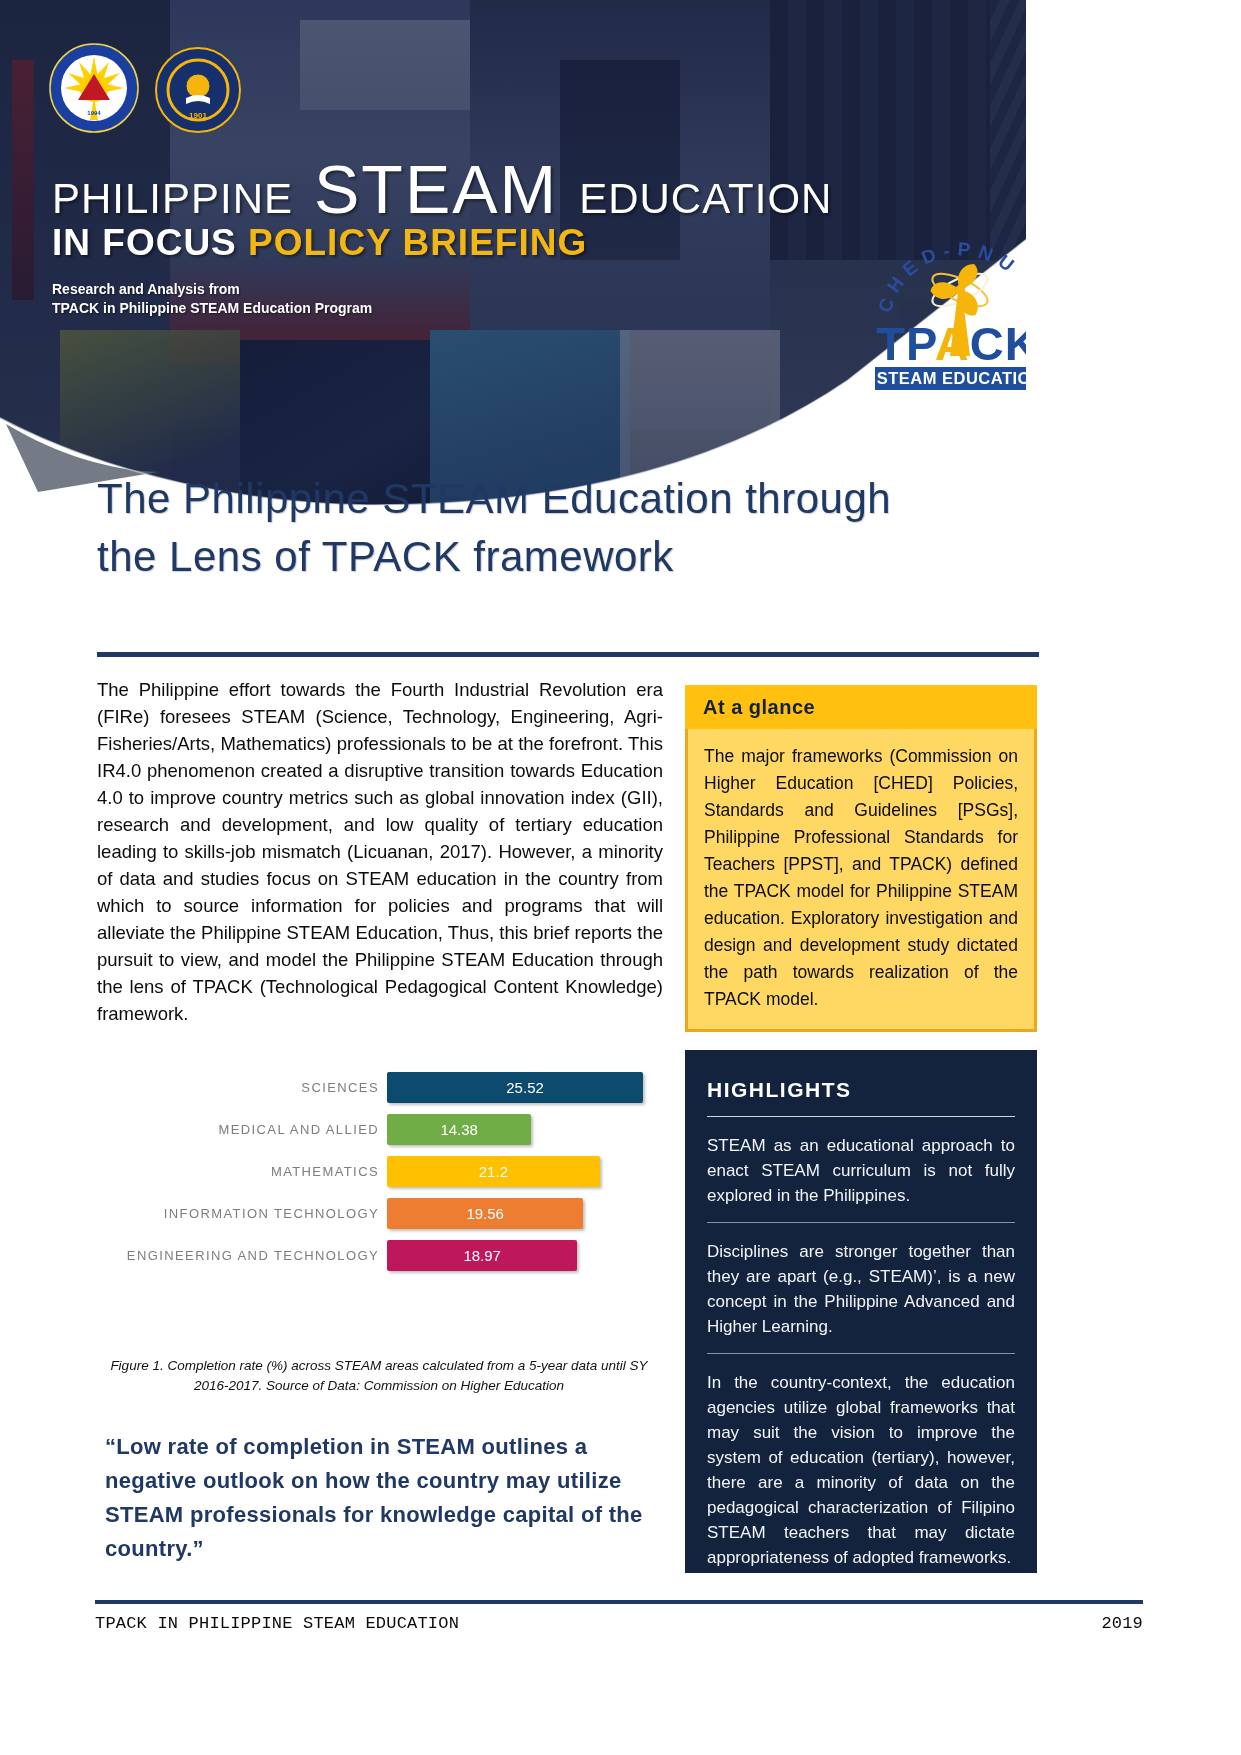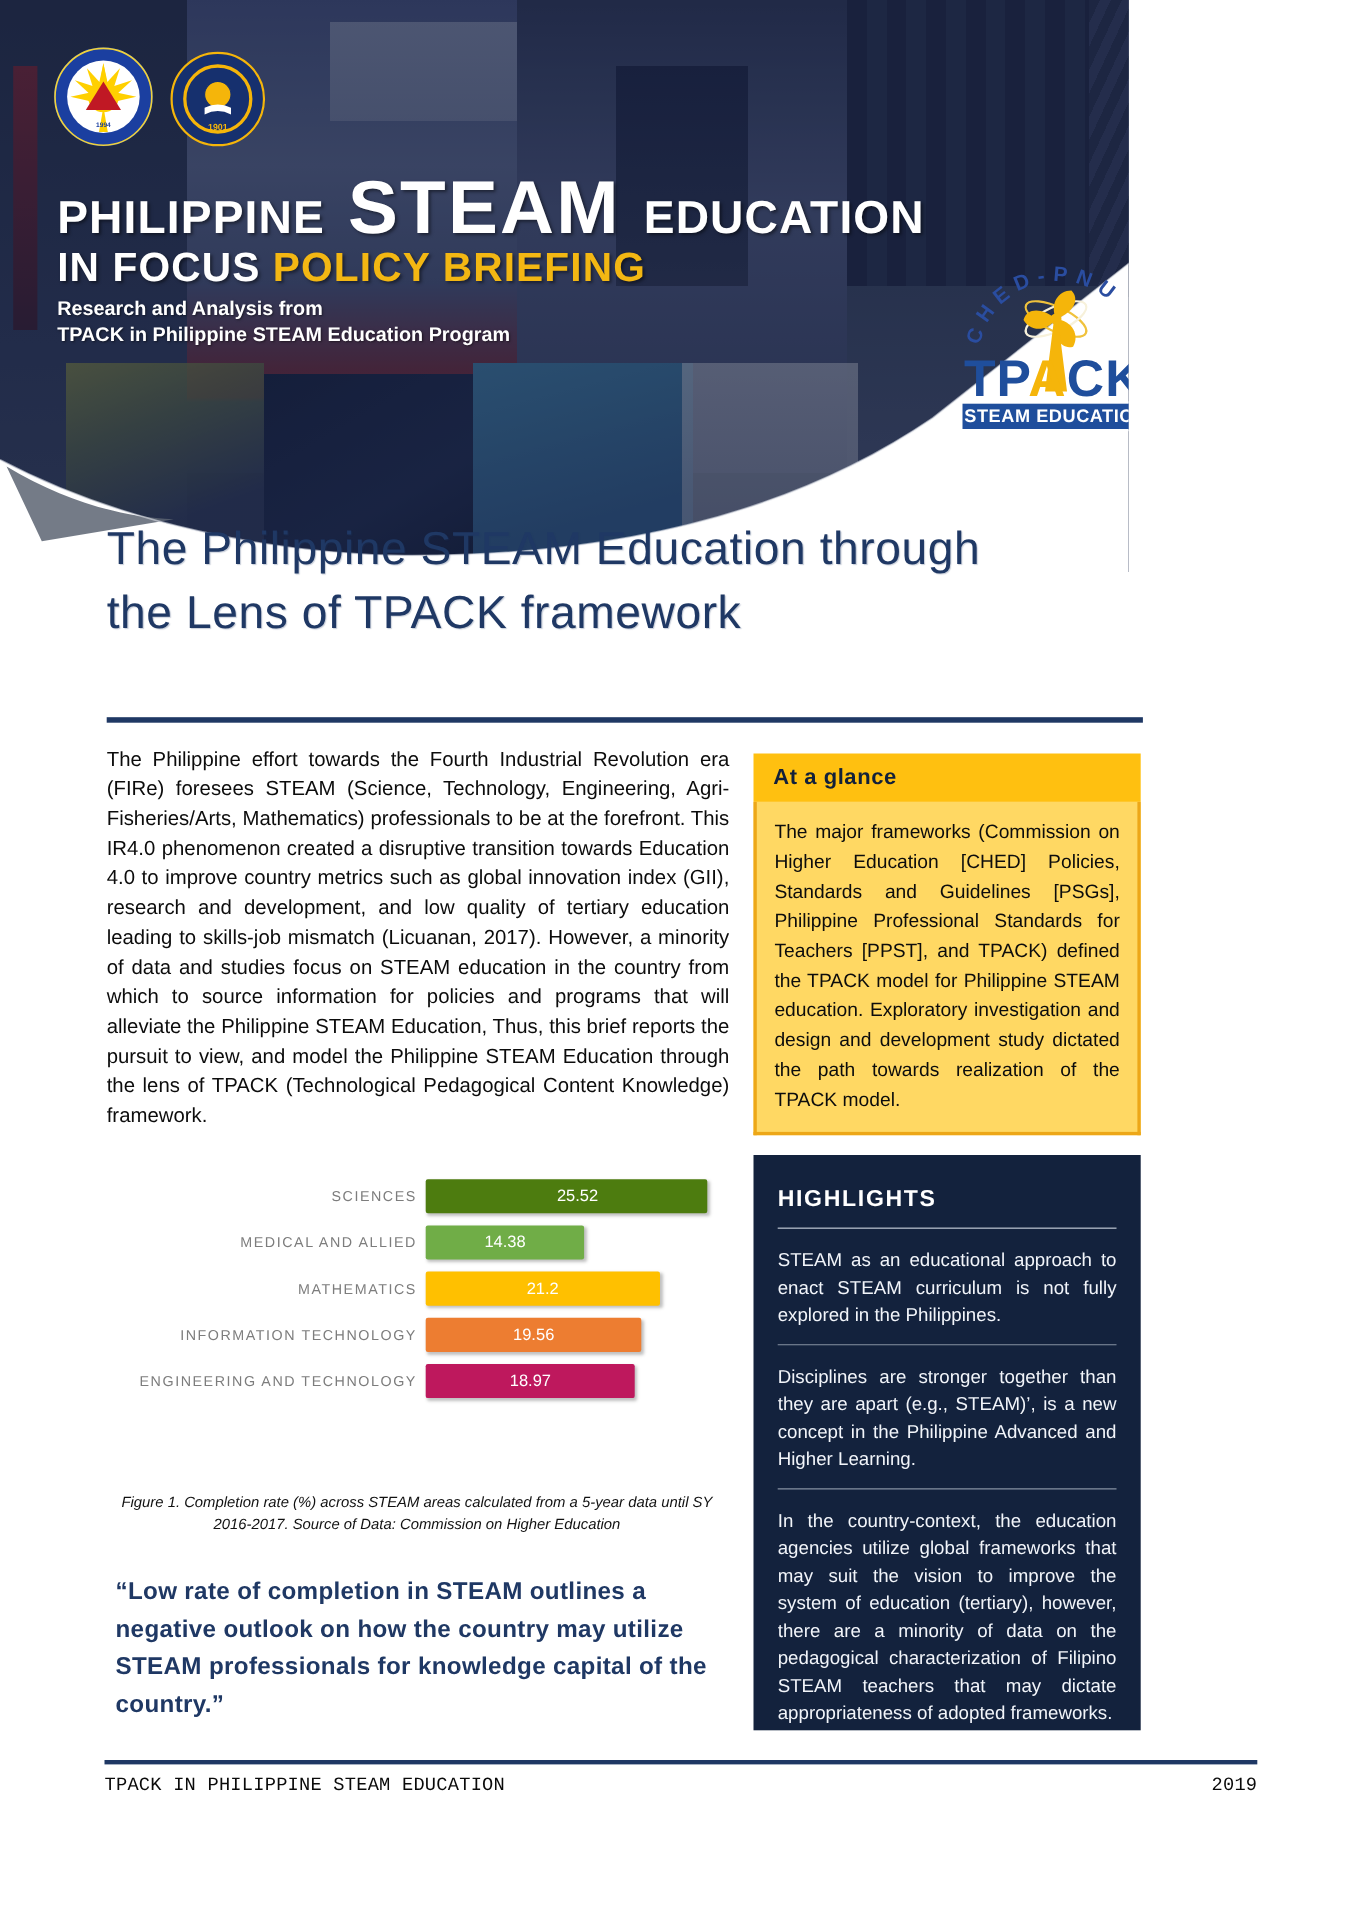--- a/index.html
+++ b/index.html
@@ -12,28 +12,28 @@
   
   .header { position:absolute; left:0; top:0; width:1026px; height:520px; overflow:hidden; background:#2a3550; }
   .collage { position:absolute; inset:0; }
   .ph { position:absolute; }
   .tint { position:absolute; inset:0; background:rgba(20,30,58,0.48); }
   .swoosh { position:absolute; inset:0; pointer-events:none; }
 
   .logos { position:absolute; left:48px; top:42px; display:flex; gap:14px; z-index:5; }
 
   .header-titles { position:absolute; left:52px; top:150px; z-index:5; color:#ffffff; }
-  .ht-line1 { white-space:nowrap; font-weight:700; letter-spacing:1px;
+  .ht-line1 { white-space:nowrap; font-weight:400; letter-spacing:1px;
               text-shadow:2px 2px 3px rgba(0,0,0,0.45); }
   .ht-line1 .t-norm { font-size:42px; }
   .ht-line1 .t-big  { font-size:68px; letter-spacing:2px; }
   .ht-line2 { white-space:nowrap; font-weight:700; font-size:37px; margin-top:-6px;
               letter-spacing:1px; text-shadow:2px 2px 3px rgba(0,0,0,0.45); }
   .ht-line2 .gold { color:#F3B713; }
-  .ht-sub { margin-top:4px; font-size:18px; font-weight:700; line-height:1.35;
+  .ht-sub { margin-top:16px; font-size:14px; font-weight:700; line-height:1.35;
             text-shadow:1px 1px 2px rgba(0,0,0,0.5); }
 
   .tpack-logo { position:absolute; left:858px; top:218px; z-index:6; }
 
   
   .article-title { position:absolute; left:97px; top:470px; width:960px;
                    color:#1F3864; font-weight:400; font-size:42px; line-height:1.38;
                    letter-spacing:0.5px; text-shadow:1px 1px 1px rgba(31,56,100,0.25); }
   .title-rule { position:absolute; left:97px; top:652px; width:942px; height:5px; background:#1F3864; }
 
@@ -182,21 +182,21 @@
   <div>the Lens of TPACK framework</div>
 </div>
 <div class="title-rule"></div>
 
 <p class="body-par">The Philippine  effort towards the Fourth Industrial Revolution era (FIRe) foresees STEAM (Science, Technology, Engineering, Agri-Fisheries/Arts, Mathematics) professionals to be at the forefront. This IR4.0 phenomenon created a disruptive transition towards Education 4.0 to improve country metrics such as global innovation index (GII), research and development, and low quality of tertiary education leading to skills-job mismatch (Licuanan, 2017). However, a minority of data and studies focus on STEAM education in the country from which to source information for policies and programs that will alleviate the Philippine STEAM Education, Thus, this brief reports the pursuit to view, and model the Philippine STEAM Education through the lens of TPACK (Technological Pedagogical Content Knowledge) framework.</p>
 
 <div class="chart" id="chart">
     <div class="chart-row">
       <span class="chart-label">SCIENCES</span>
       <div class="chart-track">
-        <div class="chart-bar" style="width: 92.8%; background: #4d7c0f; padding-left: 20px;">
+        <div class="chart-bar" style="width: 92.8%; background: #0c4a6e; padding-left: 20px;">
           <span class="chart-val">25.52</span>
         </div>
       </div>
     </div>
     <div class="chart-row">
       <span class="chart-label">MEDICAL AND ALLIED</span>
       <div class="chart-track">
         <div class="chart-bar" style="width: 52.2909%; background: rgb(112, 173, 71);">
           <span class="chart-val">14.38</span>
         </div>

